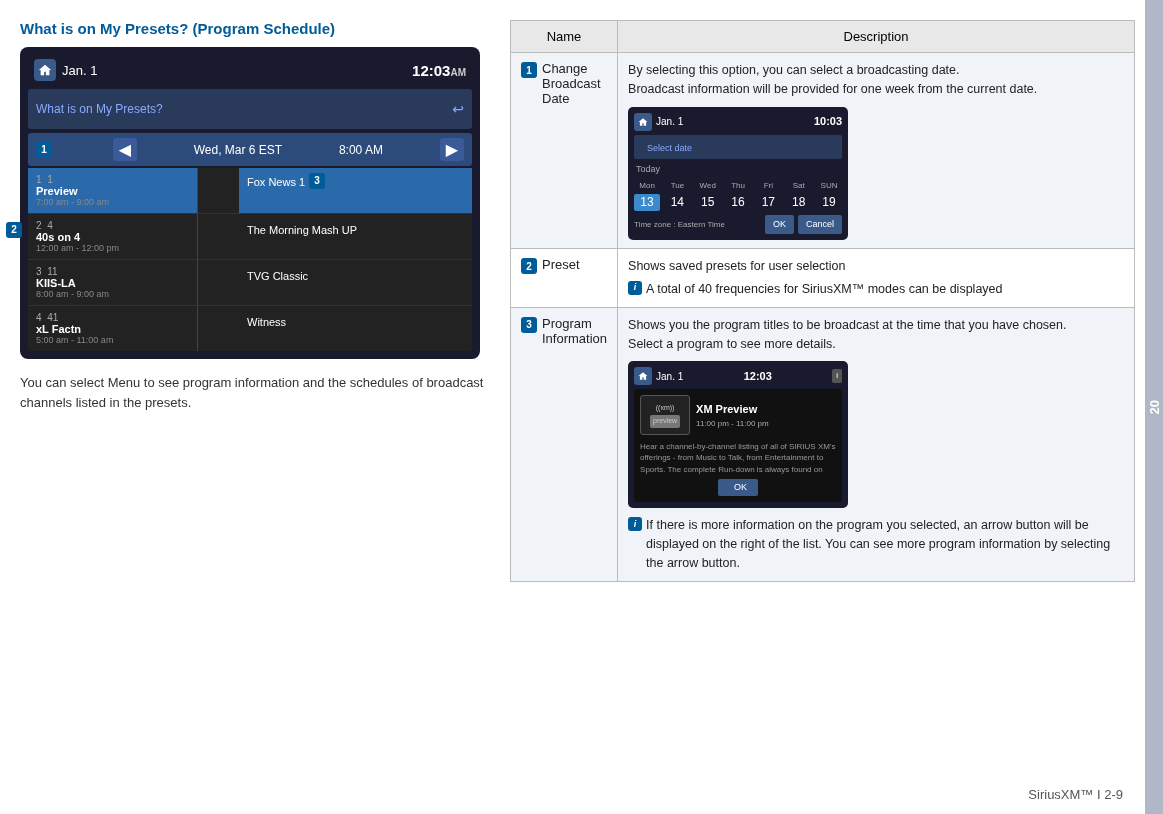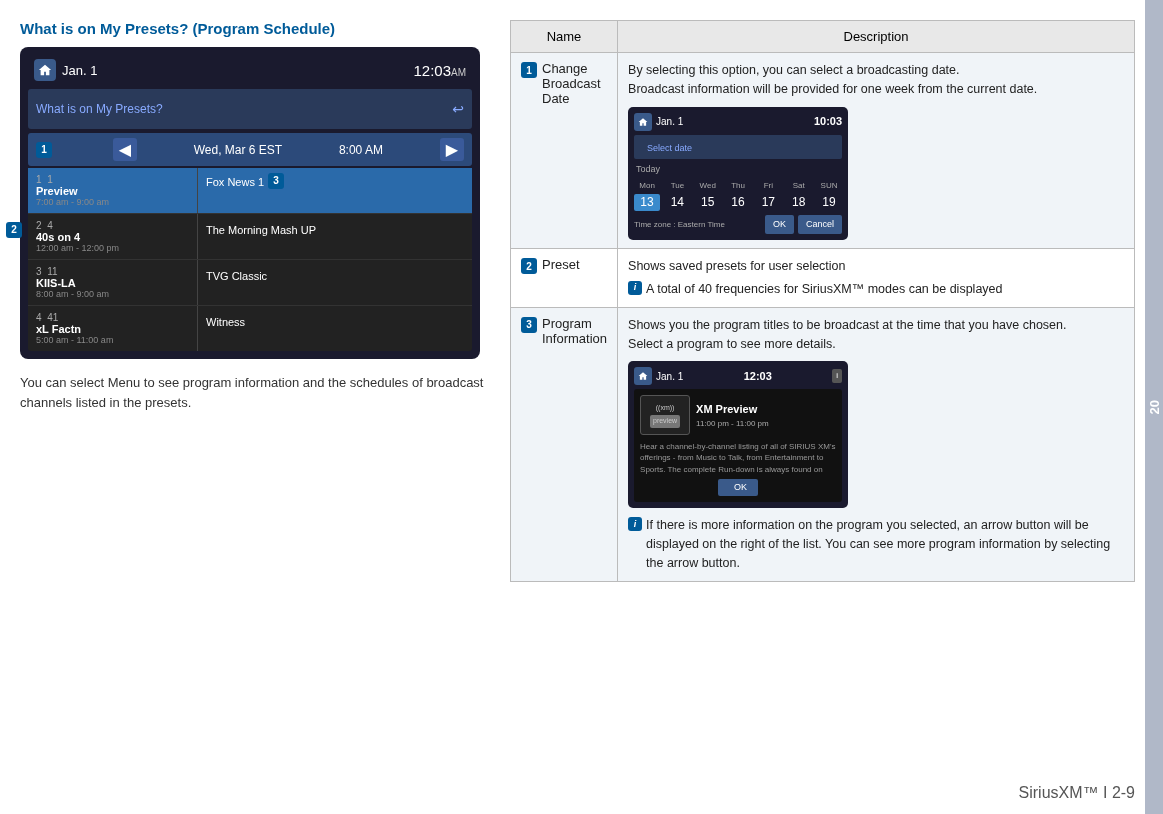--- a/index.html
+++ b/index.html
@@ -102,21 +102,21 @@
     }
 
     .device-date {
       color: #fff;
       font-size: 13px;
     }
 
     .device-time {
       color: #fff;
       font-size: 15px;
-      font-weight: normal;
+      font-weight: bold;
     }
 
     .device-bar {
       background: #2a3a5a;
       padding: 12px 8px;
       display: flex;
       align-items: center;
       justify-content: space-between;
       margin-bottom: 4px;
       border-radius: 3px;
@@ -210,20 +210,21 @@
     }
 
     .prog-time {
       color: #888;
       font-size: 9px;
     }
 
     .program-row-right {
       flex: 1;
       padding: 6px 8px;
+      margin-left: 41px;
     }
 
     .prog-title {
       color: #fff;
       font-size: 11px;
     }
 
     .program-row.selected .program-row-left,
     .program-row.selected .program-row-right {
       background: #2a6aaa;
@@ -547,22 +548,22 @@
       margin-top: 4px;
       font-size: 12.5px;
       color: #222;
       line-height: 1.5;
     }
 
     
     .footer {
       position: absolute;
       bottom: 12px;
-      right: 28px;
-      font-size: 16px;
+      right: 40px;
+      font-size: 13px;
       color: #555;
     }
 
     .row-shade {
       background: #f0f4f8;
     }
 
     .row-white {
       background: #fff;
     }

